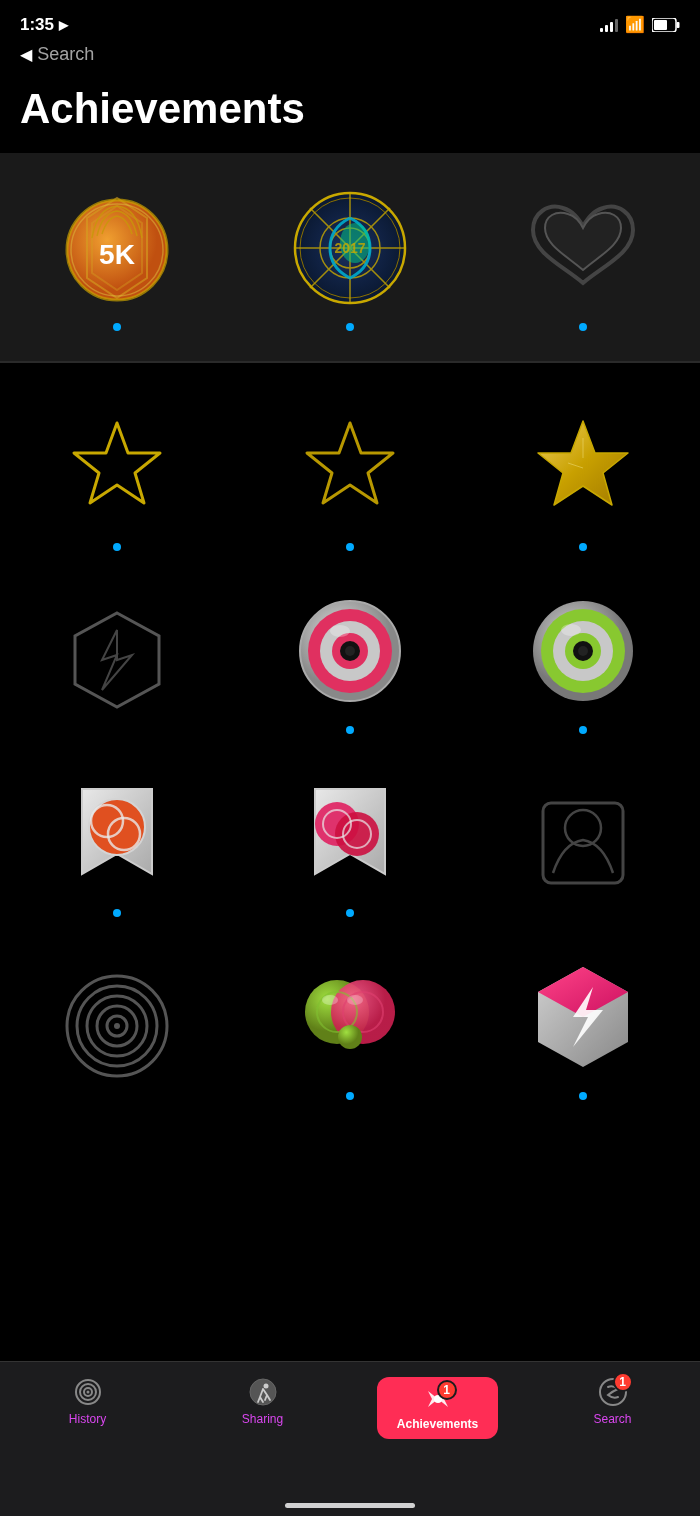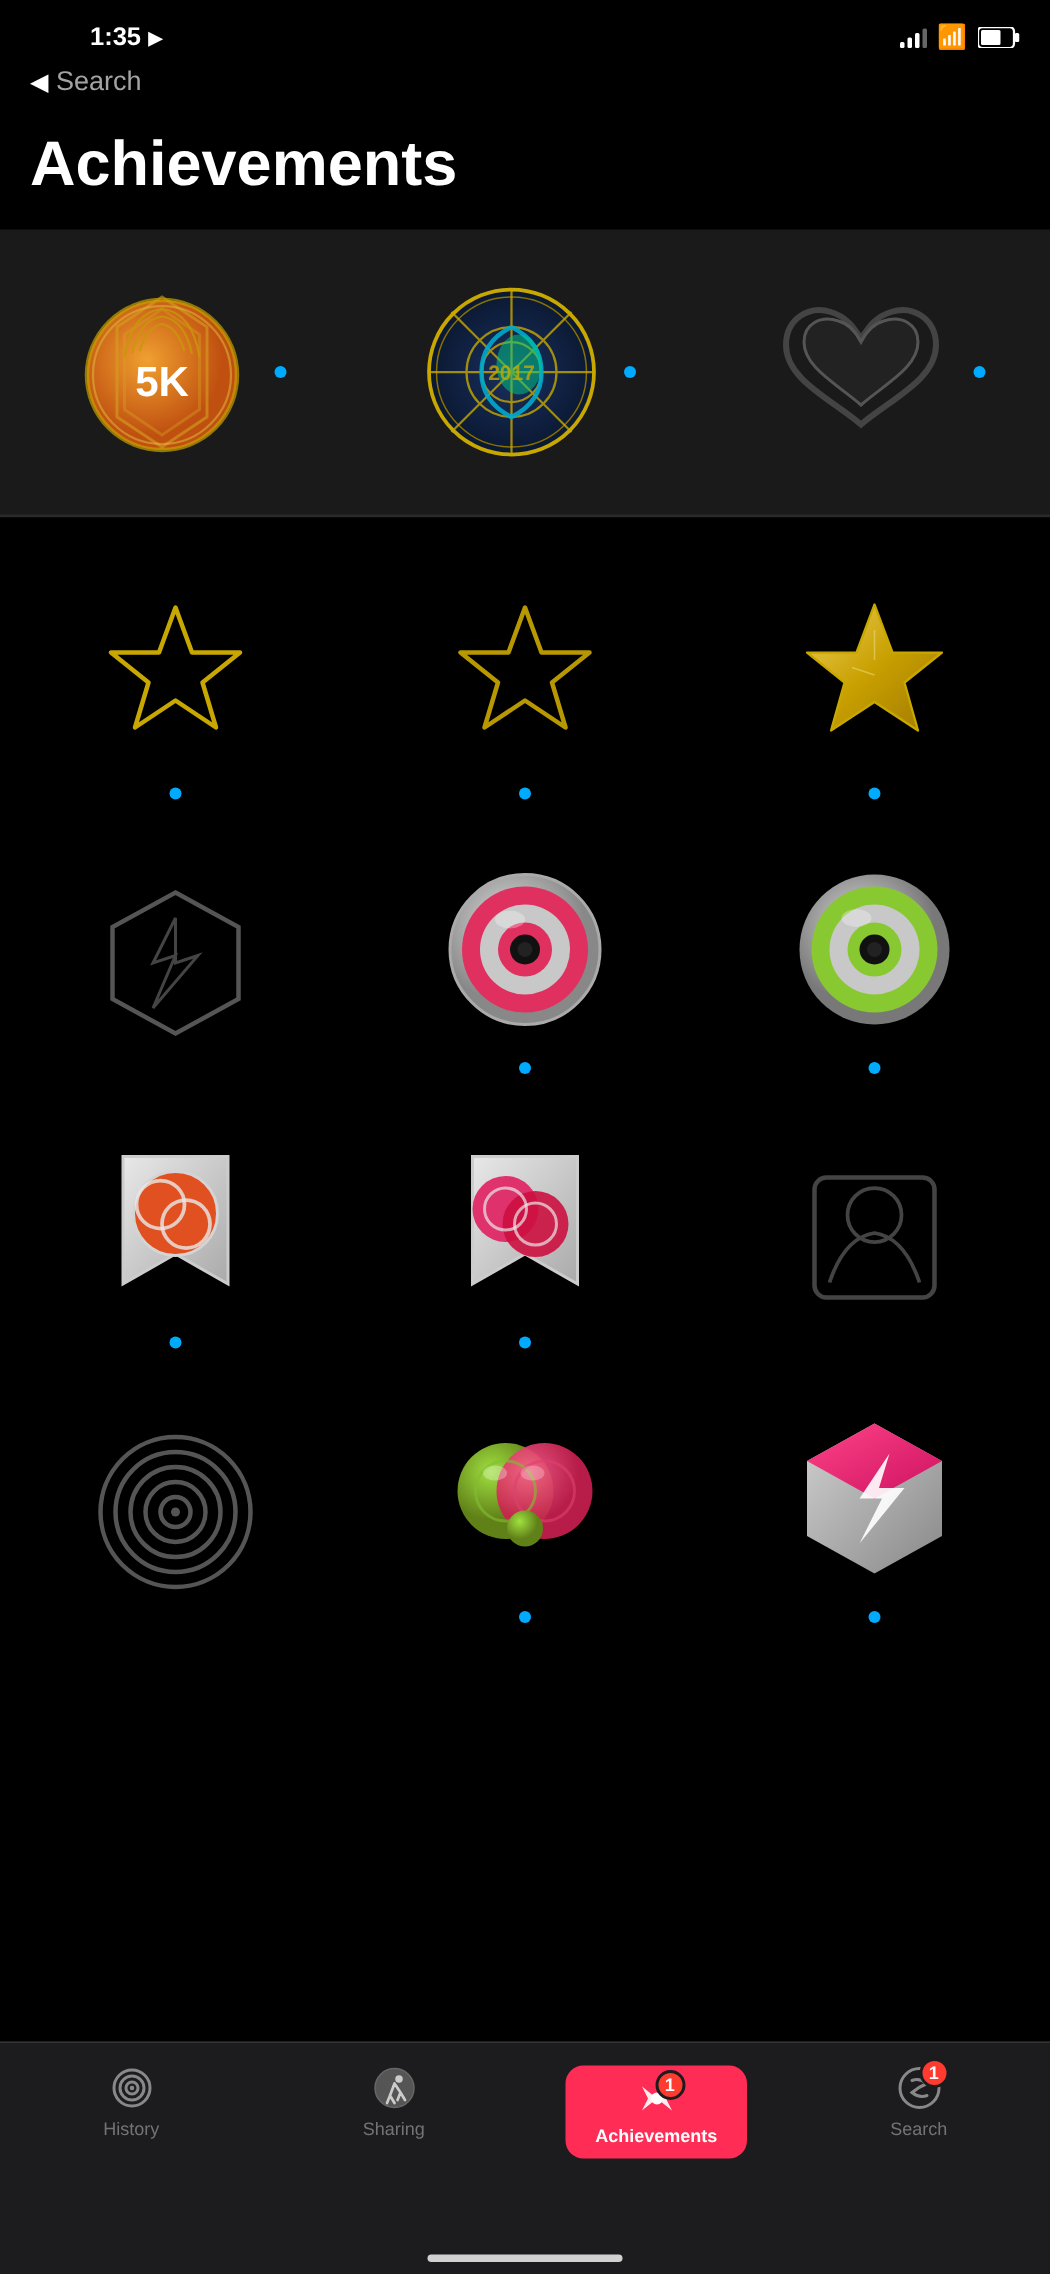--- a/index.html
+++ b/index.html
@@ -20,21 +20,20 @@
       align-items: center;
       padding: 10px 20px 5px;
       height: 44px;
     }
     .status-time {
       font-size: 17px;
       font-weight: 600;
       display: flex;
       align-items: center;
       gap: 5px;
-      margin-left: 40px;
     }
     .status-icons {
       display: flex;
       align-items: center;
       gap: 7px;
     }
     .signal-bars {
       display: flex;
       align-items: flex-end;
       gap: 2px;
@@ -76,21 +75,21 @@
       background: #1a1a1a;
       padding: 30px 0 30px;
       border-bottom: 1px solid #2a2a2a;
       display: flex;
       justify-content: space-around;
       align-items: center;
     }
 
     .badge-item {
       display: flex;
-      flex-direction: row;
+      flex-direction: column;
       align-items: center;
       gap: 10px;
     }
 
     .badge-dot {
       width: 8px;
       height: 8px;
       border-radius: 50%;
       background: #00aaff;
     }
@@ -153,21 +152,21 @@
       display: flex;
       flex-direction: column;
       align-items: center;
       gap: 5px;
       padding-top: 5px;
       cursor: pointer;
     }
 
     .tab-label {
       font-size: 12px;
-      color: #737373;
+      color: #d946ef;
     }
 
     .tab-item.active .tab-label {
       color: #ff2d55;
     }
 
     .tab-achievements-bg {
       background: #ff2d55;
       border-radius: 12px;
       padding: 8px 20px;

